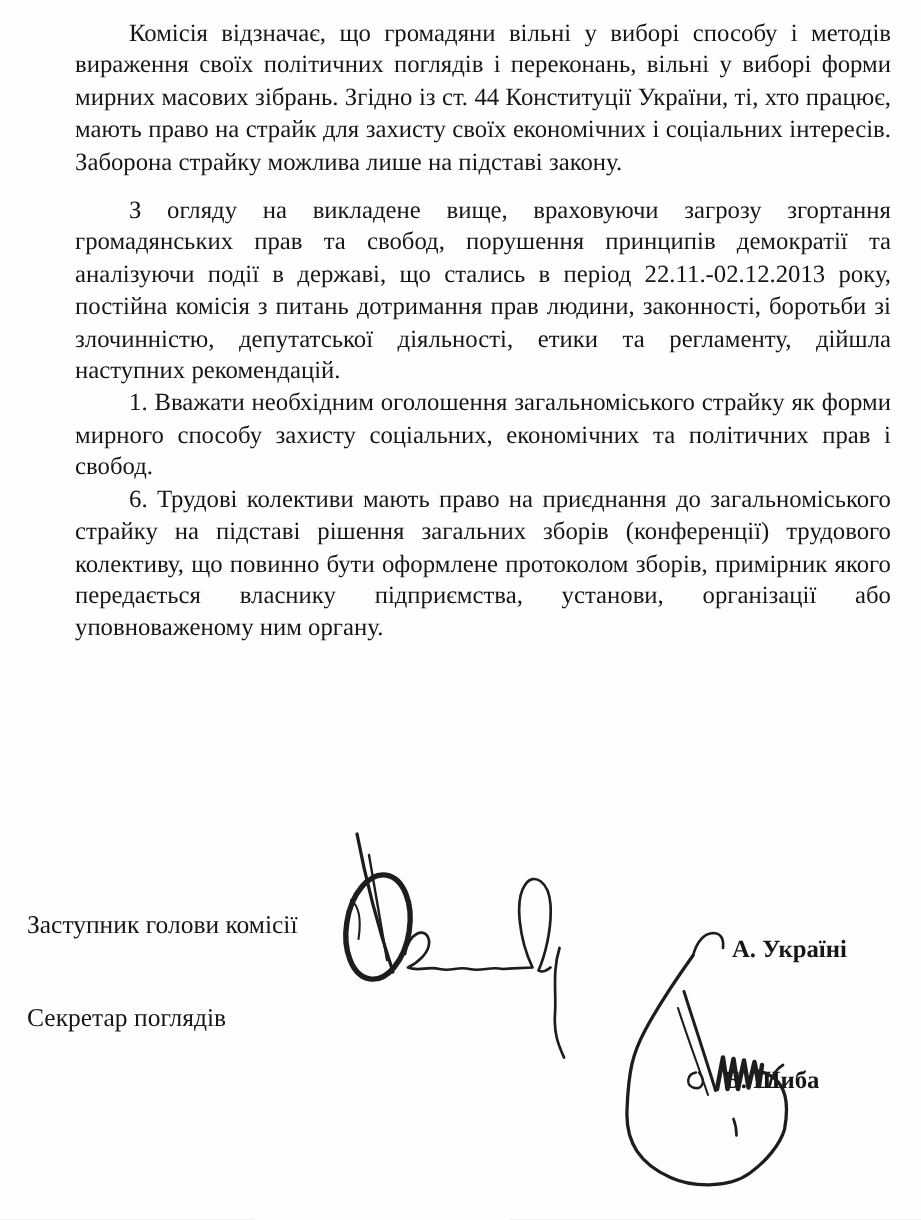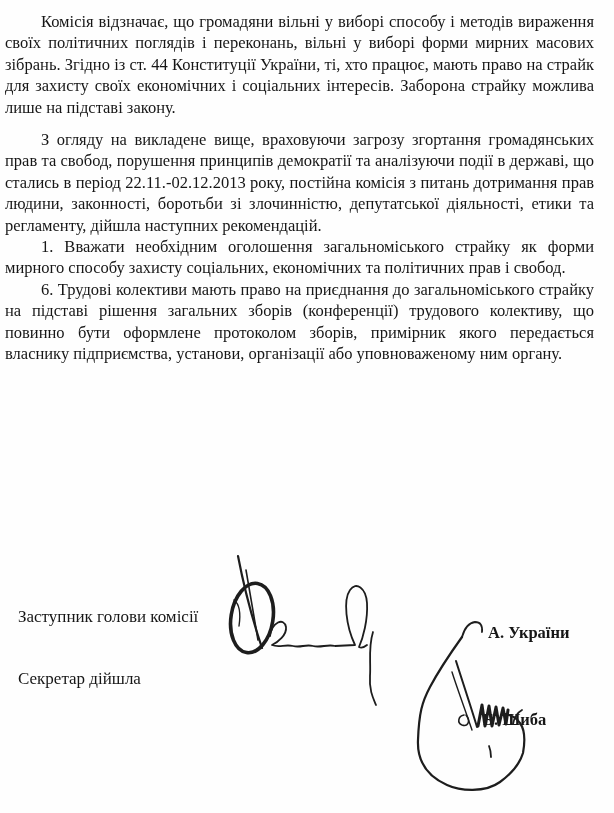--- a/index.html
+++ b/index.html
@@ -11,20 +11,21 @@
     background: #fefefe;
     overflow: hidden;
     font-family: "Liberation Serif", "DejaVu Serif", serif;
     color: #161616;
   }
   .body-text {
     padding: 11px 20px 0 5px;
     font-size: 16.5px;
     line-height: 21.4px;
     text-align: justify;
+    margin-left: 45px;
   }
   .body-text p {
     margin: 0;
     text-indent: 36px;
   }
   .body-text p.spaced { margin-top: 11px; }
   .body-text strong { font-weight: normal; }
   .sig-label {
     position: absolute;
     left: 18px;
@@ -57,23 +58,23 @@
 
   <div class="body-text">
     <p>Комісія відзначає, що громадяни вільні у виборі способу і методів вираження своїх політичних поглядів і переконань, вільні у виборі форми мирних масових зібрань. Згідно із ст. 44 Конституції України, ті, хто працює, мають право на страйк для захисту своїх економічних і соціальних інтересів. Заборона страйку можлива лише на підставі закону.</p>
     <p class="spaced"><span>З огляду на викладене вище, враховуючи загрозу згортання громадянських прав та свобод, порушення принципів демократії та аналізуючи події в державі, що стались в період 22.11.-02.12.2013 року, постійна комісія з питань дотримання прав людини, законності, боротьби зі злочинністю, депутатської діяльності, етики та регламенту, </span><strong>дійшла наступних рекомендацій.</strong></p>
     <p>1. Вважати необхідним оголошення загальноміського страйку як форми мирного способу захисту соціальних, економічних та політичних прав і свобод.</p>
     <p>6. Трудові колективи мають право на приєднання до загальноміського страйку на підставі рішення загальних зборів (конференції) трудового колективу, що повинно бути оформлене протоколом зборів, примірник якого передається власнику підприємства, установи, організації або уповноваженому ним органу.</p>
   </div>
 
   <div class="sig-label sig-label-deputy">Заступник голови комісії</div>
 
-  <div class="sig-label sig-label-secretary">Секретар дійшла</div>
+  <div class="sig-label sig-label-secretary">Секретар поглядів</div>
 
-  <div class="sig-name sig-name-osipov">А. України</div>
+  <div class="sig-name sig-name-osipov">А. Україні</div>
 
   <div class="sig-name sig-name-shyba">Б. Шиба</div>
 
   <svg class="sig-svg" style="left:225px; top:548px;" width="165" height="165" viewBox="0 0 165 165" aria-hidden="true">
     <ellipse cx="27" cy="70" rx="21" ry="35" transform="rotate(9 27 70)" stroke-width="3.6"></ellipse>
     <path d="M 13,8 Q 22,55 37,100" stroke-width="2.2"></path>
     <path d="M 21,22 L 33,92" stroke-width="1.6"></path>
     <path d="M 9,52 Q 17,58 14,78" stroke-width="1.4"></path>
     <path d="M 45,88 C 47,74 59,69 61,79 C 62,87 53,94 47,97 C 54,100 60,96 68,98 C 76,100 80,96 88,98 C 96,100 102,96 110,98 L 130,97 C 121,78 118,52 125,42 C 131,33 141,40 142,55 C 143,72 138,90 134,99 Q 137,101 142,97" stroke-width="1.8"></path>
     <path d="M 148,84 C 143,100 146,114 145,128 C 144,142 148,150 151,157" stroke-width="1.8"></path>

